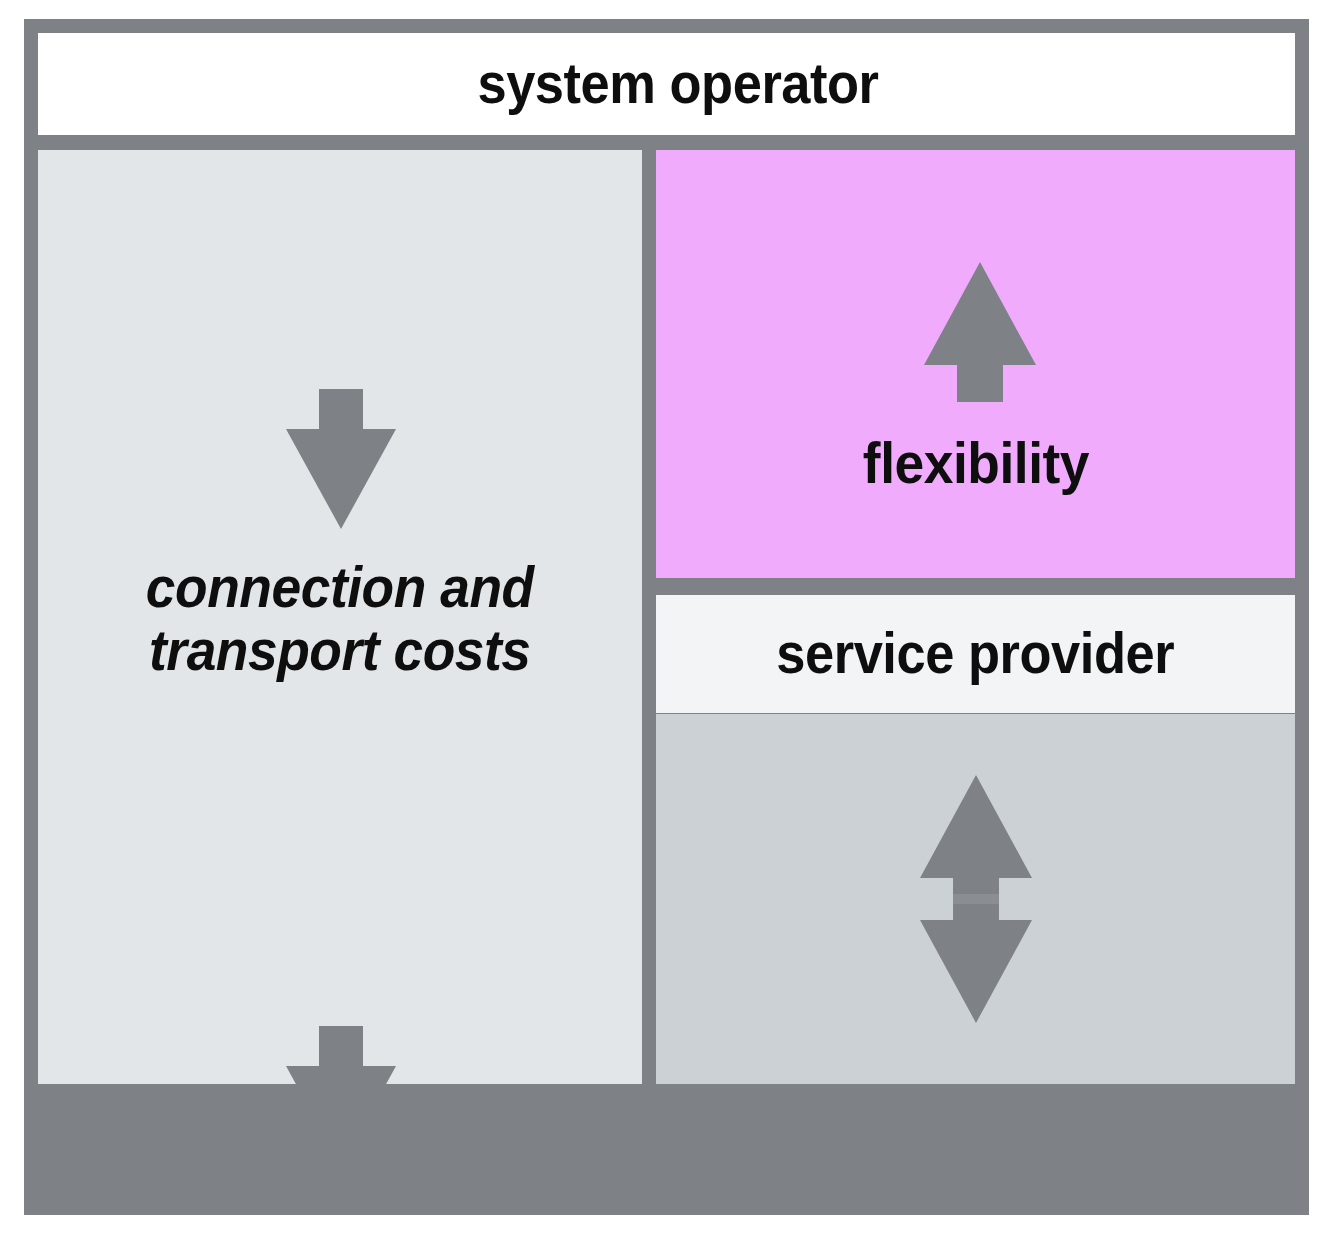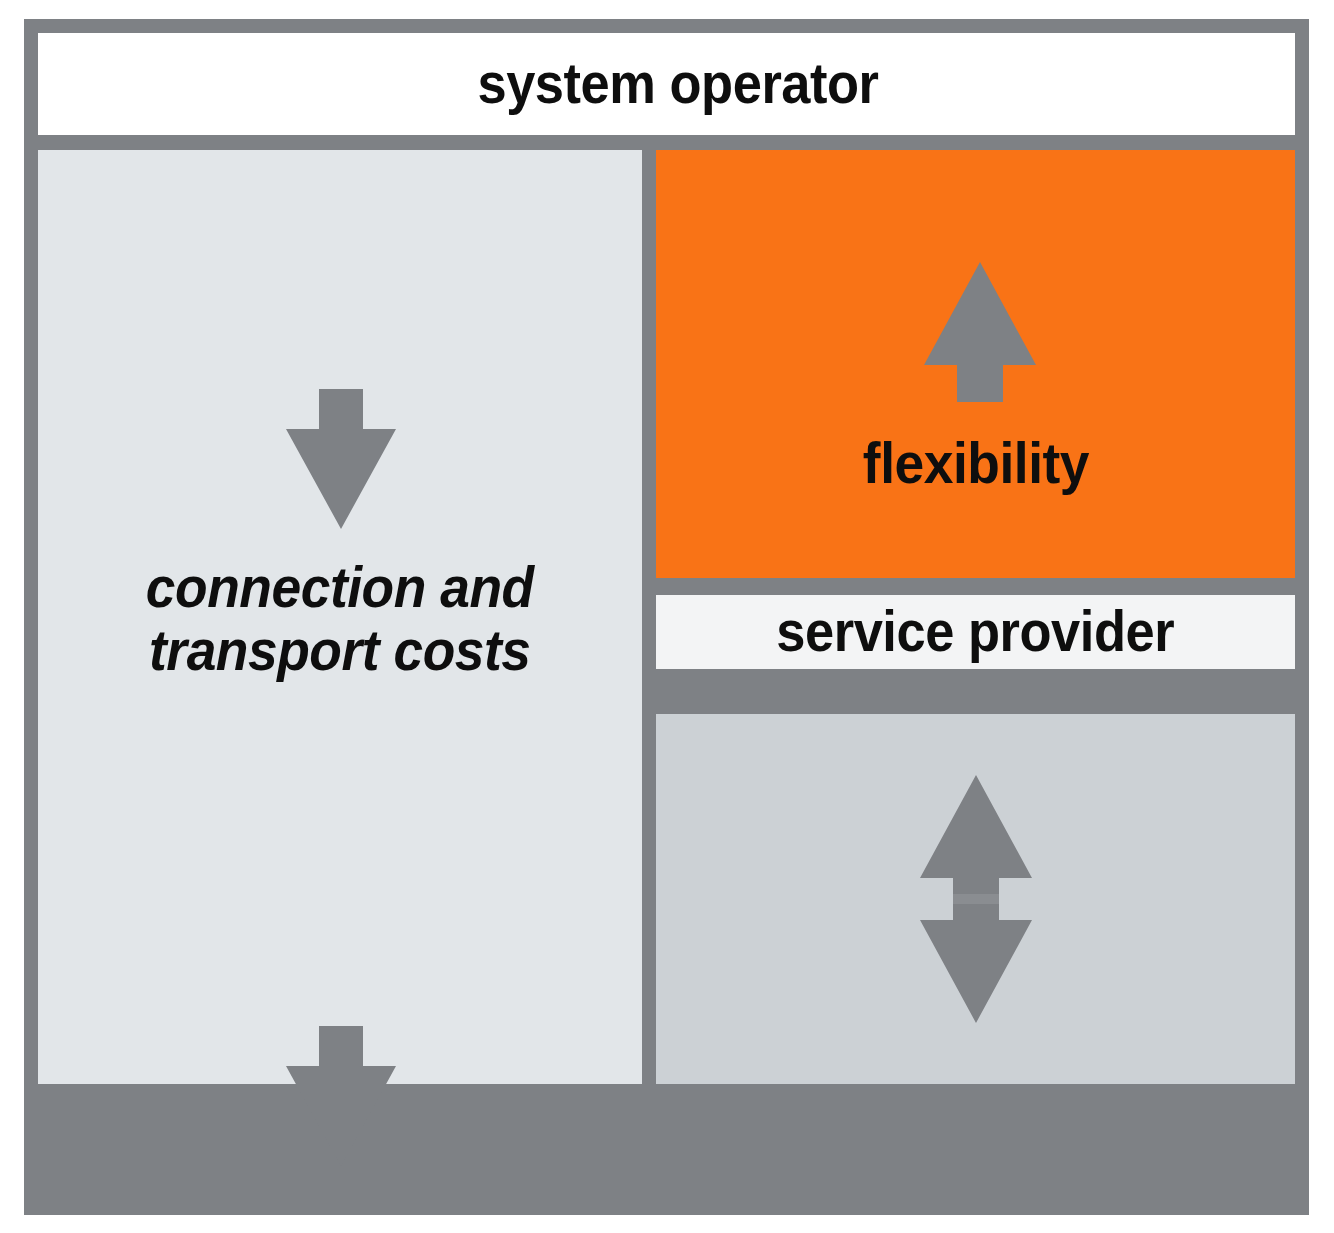--- a/index.html
+++ b/index.html
@@ -84,37 +84,37 @@
     font-style: italic;
   }
   .col-left-text .label { font-size: 58px; display: inline-block; }
 
   
   .col-right-top {
     left: 632px;
     top: 131px;
     width: 639px;
     height: 428px;
-    background: #f97316;
+    background: #f0abfc;
     display: block;
   }
   .col-right-top-text {
     position: absolute;
     left: 0;
     right: 0;
     top: 282px;
     text-align: center;
   }
   .col-right-top-text .label { font-size: 58px; display: inline-block; }
 
   .band-service {
     left: 632px;
     top: 576px;
     width: 639px;
-    height: 74px;
+    height: 118px;
     background: #f3f4f5;
     text-align: center;
   }
   .band-service .label { font-size: 57px; }
 
   .col-right-bottom {
     left: 632px;
     top: 695px;
     width: 639px;
     height: 370px;

